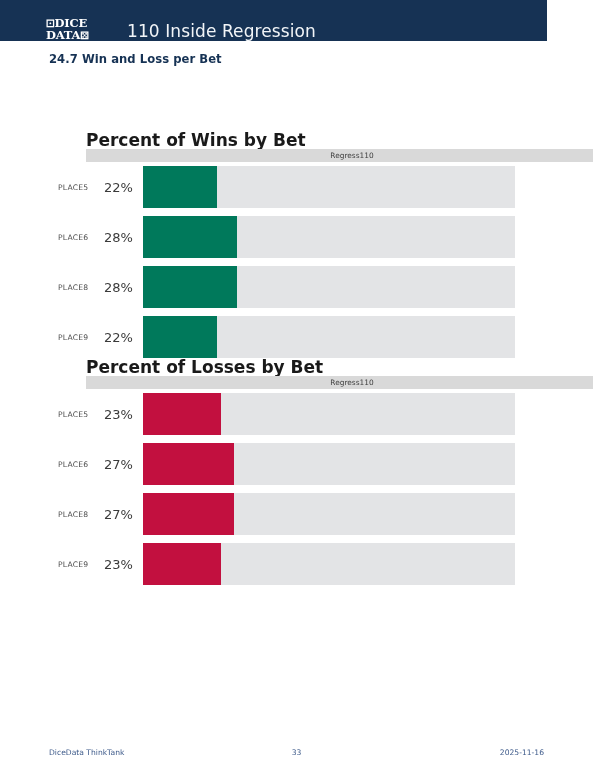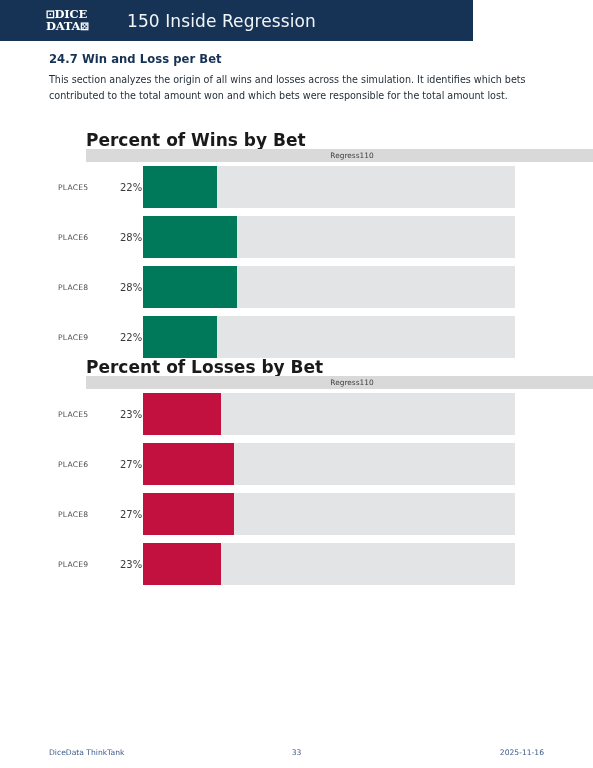--- a/index.html
+++ b/index.html
@@ -16,24 +16,24 @@
     width: 593px;
     height: 768px;
     background: #ffffff;
     overflow: hidden;
   }
 
   
   .header-band {
     position: absolute;
     left: 0; top: 0;
-    width: 473px; height: 41px;
+    width: 547px; height: 41px;
     background: #163254;
     display: flex;
-    align-items: center;
+    align-items: flex-end;
   }
   .logo {
     margin-left: 46px;
     width: 60px;
     color: #ffffff;
     font-family: "DejaVu Serif", serif;
     font-weight: bold;
     font-size: 11.5px;
     line-height: 11.5px;
     letter-spacing: -0.2px;
@@ -101,23 +101,23 @@
     position: absolute;
     left: 58px; top: 50%;
     transform: translateY(-50%);
     font-size: 7.6px;
     color: #4c4c4c;
     letter-spacing: 0.2px;
     white-space: nowrap;
   }
   .row-value {
     position: absolute;
-    left: 120px; top: 50%;
+    left: 104px; top: 50%;
     transform: translateY(-50%);
-    font-size: 10px;
+    font-size: 13px;
     color: #3a3a3a;
     white-space: nowrap;
   }
   .bar-track {
     position: absolute;
     left: 143px; top: 0;
     width: 372px; height: 42px;
     background: #e3e4e6;
   }
   .bar-fill {
@@ -143,25 +143,24 @@
 </head>
 <body>
 
 <div class="page">
 
   <div class="header-band">
     <div class="logo">
       <span class="logo-line"><span class="die">⚀</span><span>DICE</span></span>
       <span class="logo-line"><span>DATA</span><span class="die">⚄</span></span>
     </div>
-    <div class="header-title">150 Inside Regression</div>
+    <div class="header-title">110 Inside Regression</div>
   </div>
 
   <div class="section-heading">24.7 Win and Loss per Bet</div>
-  <div class="section-body">This section analyzes the origin of all wins and losses across the simulation. It identifies which bets contributed to the total amount won and which bets were responsible for the total amount lost.</div>
 
   <div class="chart-block" style="top:130px;">
     <div class="chart-title">Percent of Wins by Bet</div>
     <div class="chart-colhead">Regress110</div>
     <div class="rows" id="rows-wins">
         <div class="bar-row">
           <span class="row-label">PLACE5</span>
           <span class="row-value">22%</span>
           <div class="bar-track" style="background: rgb(227, 228, 230);">
             <div class="bar-fill" style="background: rgb(0, 121, 91); width: 74px;"></div>

